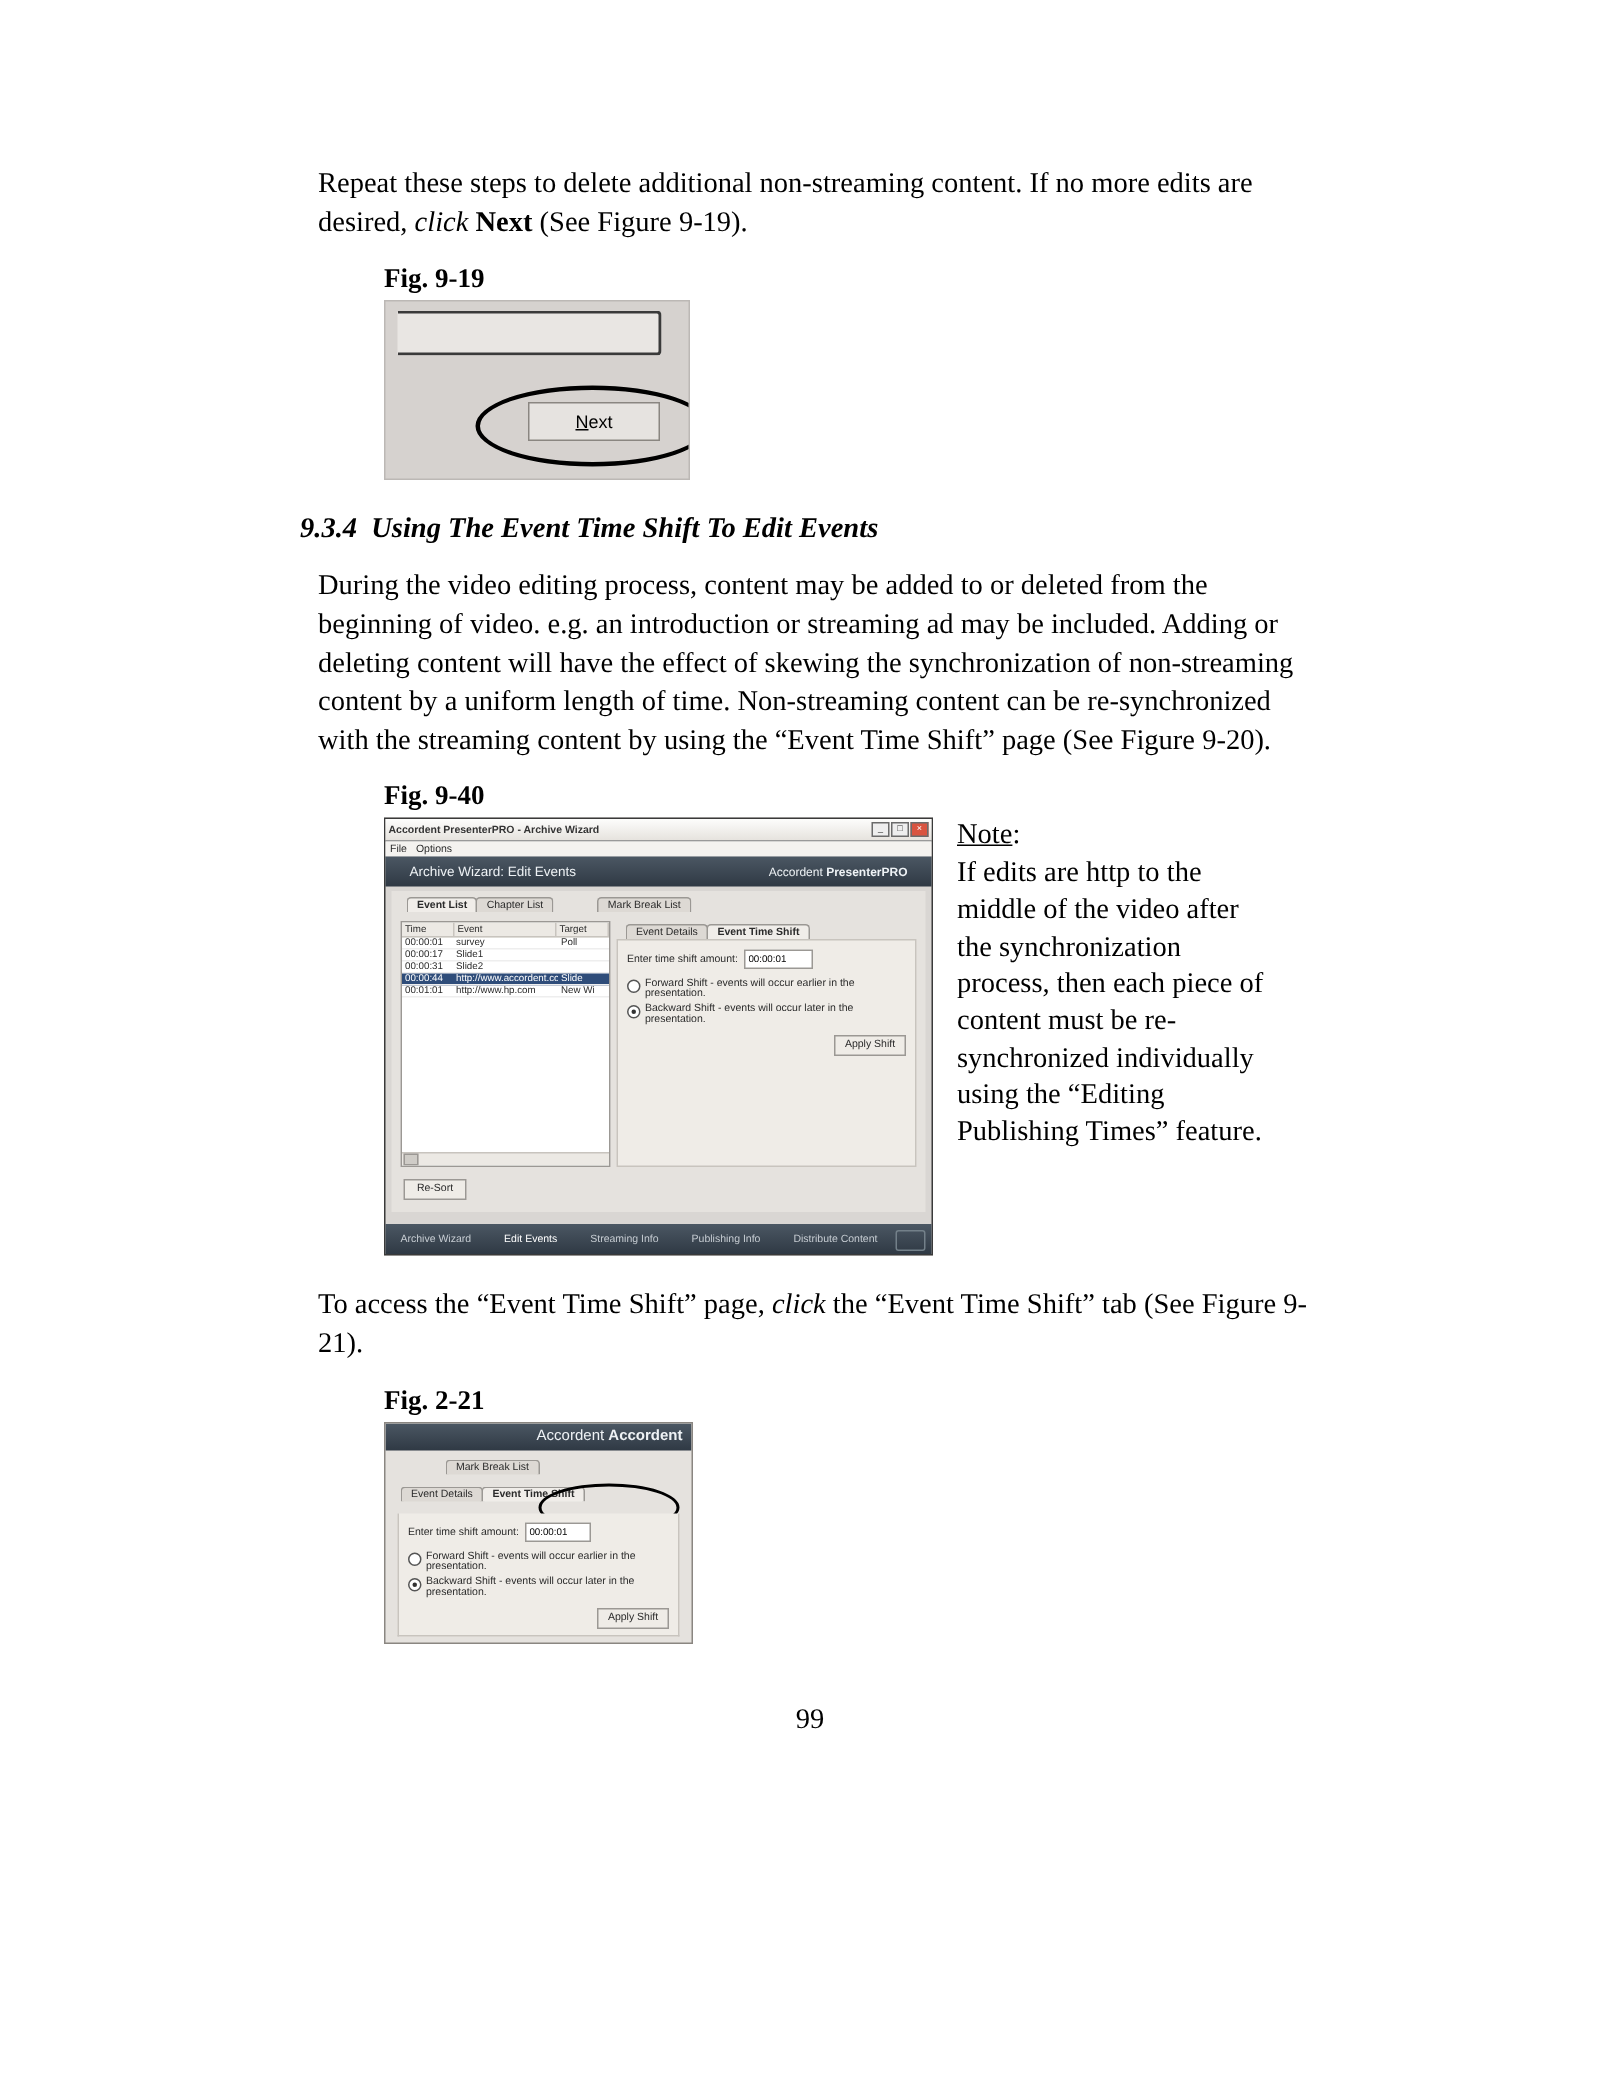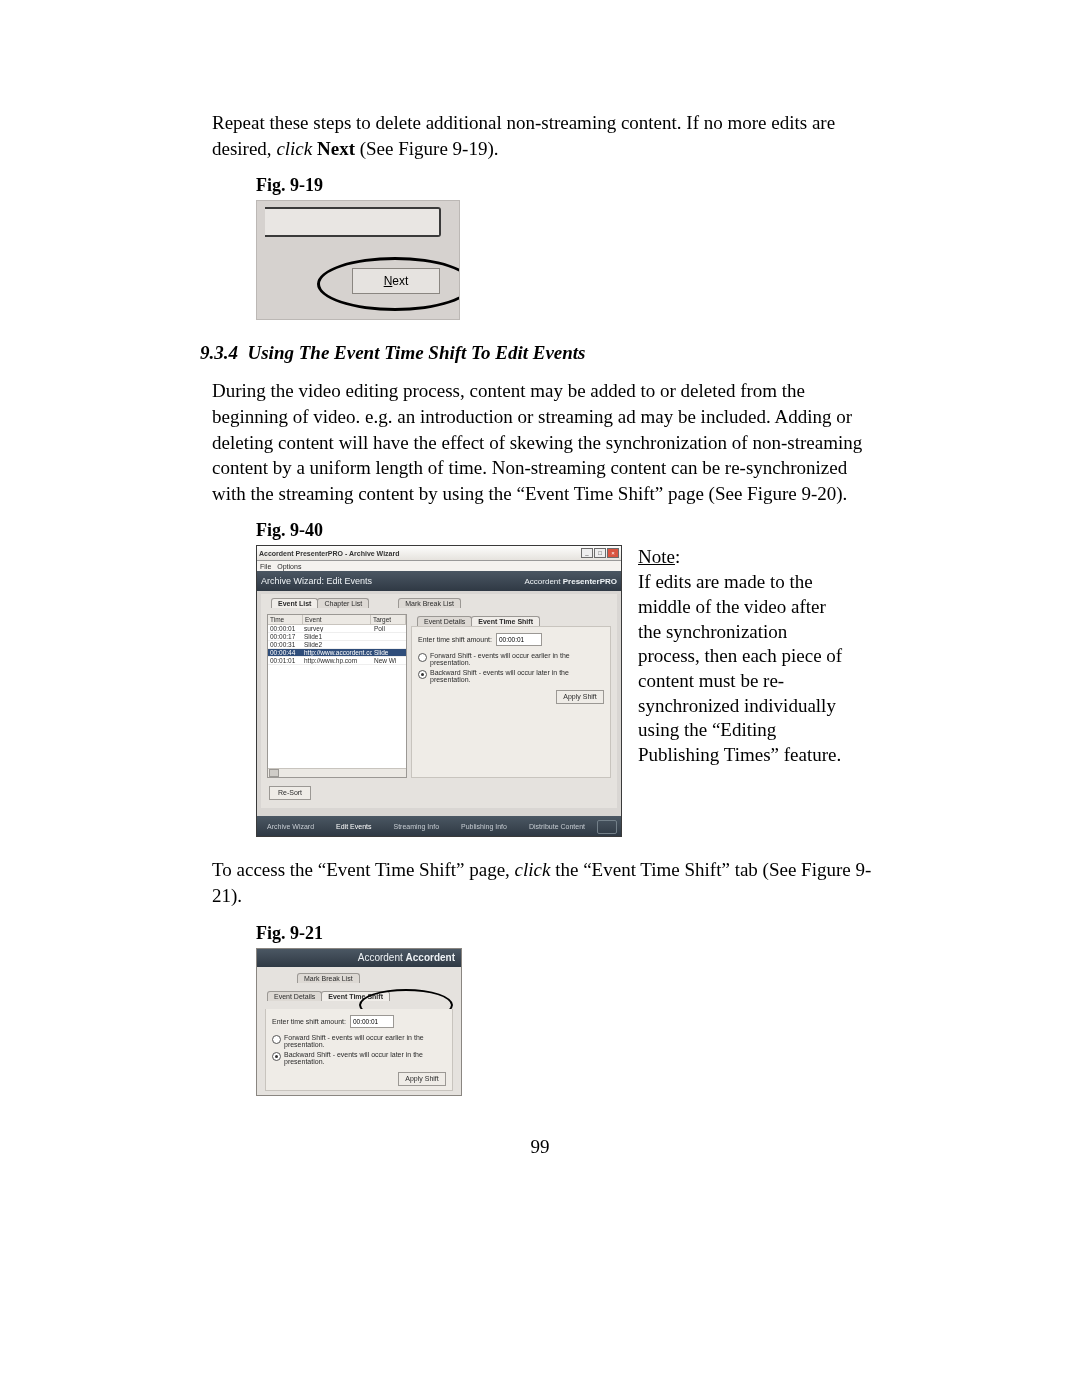--- a/index.html
+++ b/index.html
@@ -98,21 +98,21 @@
     border:1px solid #6b6b6b; background:#eee; font-size:6px; text-align:center; line-height:8px;
   }
   .fig20 .win-controls .close{ background:#d95440; color:#fff;}
   .fig20 .menubar {
     height:10px; font-size:7px; padding-left:3px; display:flex; gap:6px; align-items:center;
     background:#f4f2ef;
   }
   .fig20 .banner {
     height:20px; background: linear-gradient(#4b5763,#2f3944);
     color:#eef2f5; display:flex; align-items:center; justify-content:space-between;
-    padding:0 4px; font-size:9px;
+    padding:0 16px; font-size:9px;
   }
   .fig20 .banner .l { font-weight:normal; }
   .fig20 .banner .r { font-size:8px; }
   .fig20 .banner .r b{ font-weight:bold; }
 
   .fig20 .client {
     position:absolute; left:4px; right:4px; top:48px; bottom:28px;
     background:#e5e2de;
   }
   .fig20 .tabsrow{ display:flex; gap:0; }
@@ -358,29 +358,29 @@
         <span class="active">Edit Events</span>
         <span>Streaming Info</span>
         <span>Publishing Info</span>
         <span>Distribute Content</span>
         <span class="logo"></span>
       </div>
     </div>
 
     <div class="sidenote">
       <span class="u">Note</span><span>:</span><br>
-      <span>If edits are made to the middle of the video after the synchronization process, then each piece of content must be re-synchronized individually using the “Editing Publishing Times” feature.</span>
+      <span>If edits are http to the middle of the video after the synchronization process, then each piece of content must be re-synchronized individually using the “Editing Publishing Times” feature.</span>
     </div>
   </div>
 
   <p class="body">
     <span>To access the “Event Time Shift” page, </span><span class="italic">click</span><span> the “Event Time Shift” tab (See Figure 9-21).</span>
   </p>
 
-  <div class="cap">Fig. 9-21</div>
+  <div class="cap">Fig. 2-21</div>
   <div class="fig21-wrap">
     <div class="fig21">
       <div class="banner">
         <span>Accordent </span><b>Accordent</b>
       </div>
       <div class="toptabs">
         <div class="tab7">Mark Break List</div>
       </div>
       <div class="subtabs21">
         <div class="tab7">Event Details</div>

